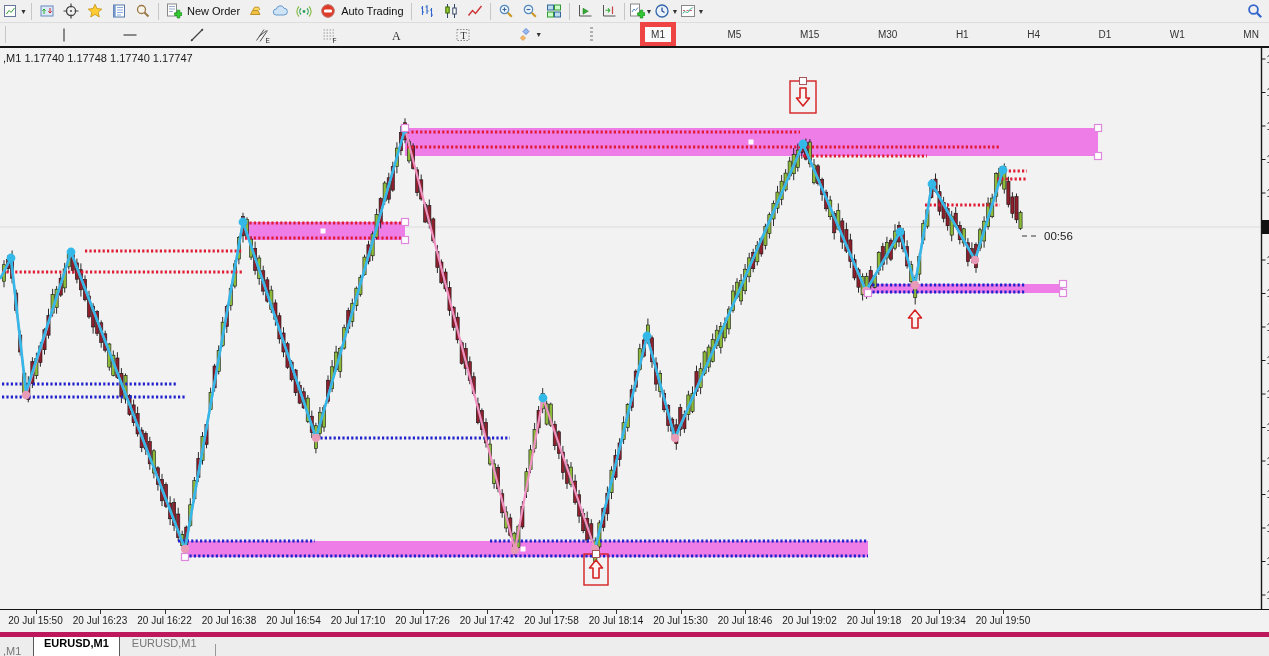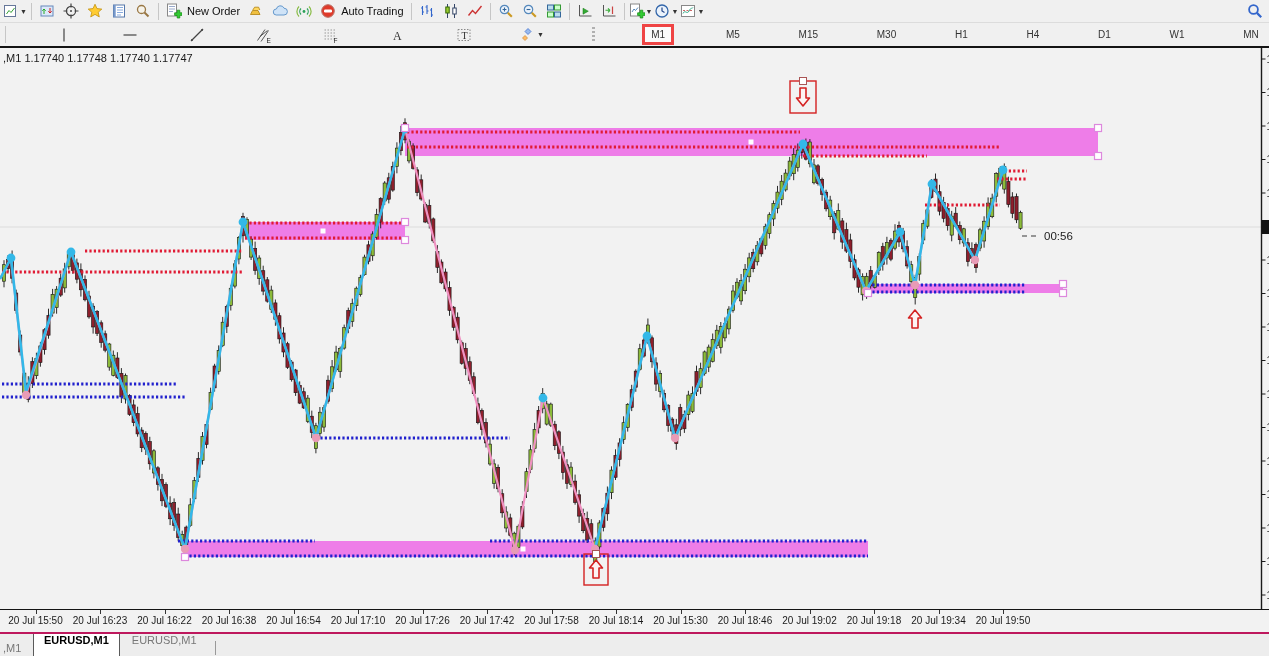--- a/index.html
+++ b/index.html
@@ -11,26 +11,26 @@
   .tbtn{min-width:22px;height:20px;display:flex;align-items:center;justify-content:center;
         border:1px solid transparent;border-radius:2px;cursor:default;}
   .tbtn svg{display:block;}
   .tlabel{font-size:11px;color:#111;margin:0 4px 0 1px;white-space:nowrap;}
   .caret{font-size:7px;color:#333;margin-left:1px;}
   .sep{width:1px;height:17px;background:#c6c6c6;margin:0 3px;flex:0 0 auto;}
   .grip{width:3px;height:15px;margin:0 4px;flex:0 0 auto;
         background:repeating-linear-gradient(to bottom,#b0b0b0 0 2px,transparent 2px 4px);}
   .spacer{flex:1;}
   .tf{font-size:10px;color:#333;padding:2px 6px;border:1px solid transparent;margin:0 1px;cursor:default;}
-  .tf.active{background:#fafafa;border:3px solid #ef4444;}
+  .tf.active{background:#fafafa;border:5px solid #ef4444;}
   #chart-wrap{position:relative;width:1269px;height:561px;background:#f2f2f2;
               border-top:2px solid #141414;border-bottom:1px solid #141414;box-sizing:content-box;}
   #chart-svg{position:absolute;left:0;top:0;}
   #ohlc-title{position:absolute;left:3px;top:4px;font-size:11px;color:#1a1a1a;letter-spacing:0px;}
-  #xaxis{position:relative;height:22px;background:#f2f2f2;border-bottom:2px solid #be185d;}
+  #xaxis{position:relative;height:22px;background:#f2f2f2;border-bottom:5px solid #be185d;}
   #xaxis .xlab{position:absolute;top:5px;transform:translateX(-50%);font-size:10px;color:#1a1a1a;white-space:nowrap;}
   #xaxis .xtick{position:absolute;top:0;width:1px;height:4px;background:#333;}
   #tabsbar{height:24px;background:#ededed;display:flex;align-items:flex-end;padding-left:0;}
   .tab{height:20px;display:flex;align-items:center;padding:8px 10px;font-size:11px;color:#777;
        border:1px solid transparent;border-bottom:none;margin-right:1px;cursor:default;white-space:nowrap;overflow:hidden;}
   .tab.cut{width:26px;padding:0 2px;margin-top:43px;}
   .tab.active{background:#fff;border-color:#5a5a5a;color:#000;font-weight:bold;height:21px;}
   .tabdiv{width:1px;height:14px;background:#999;margin:0 6px 3px 6px;align-self:flex-end;}
 </style>
 </head>

